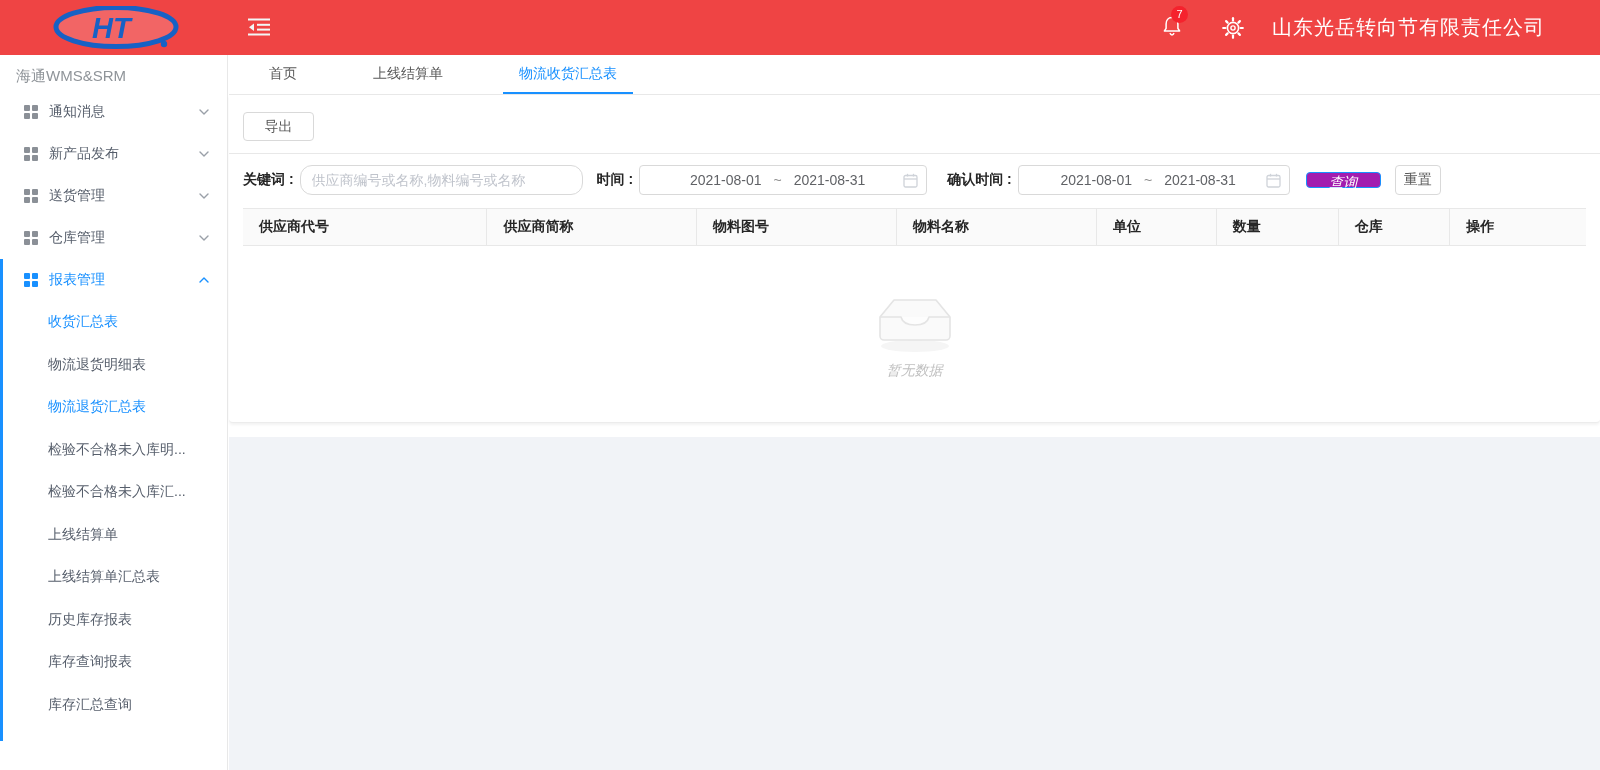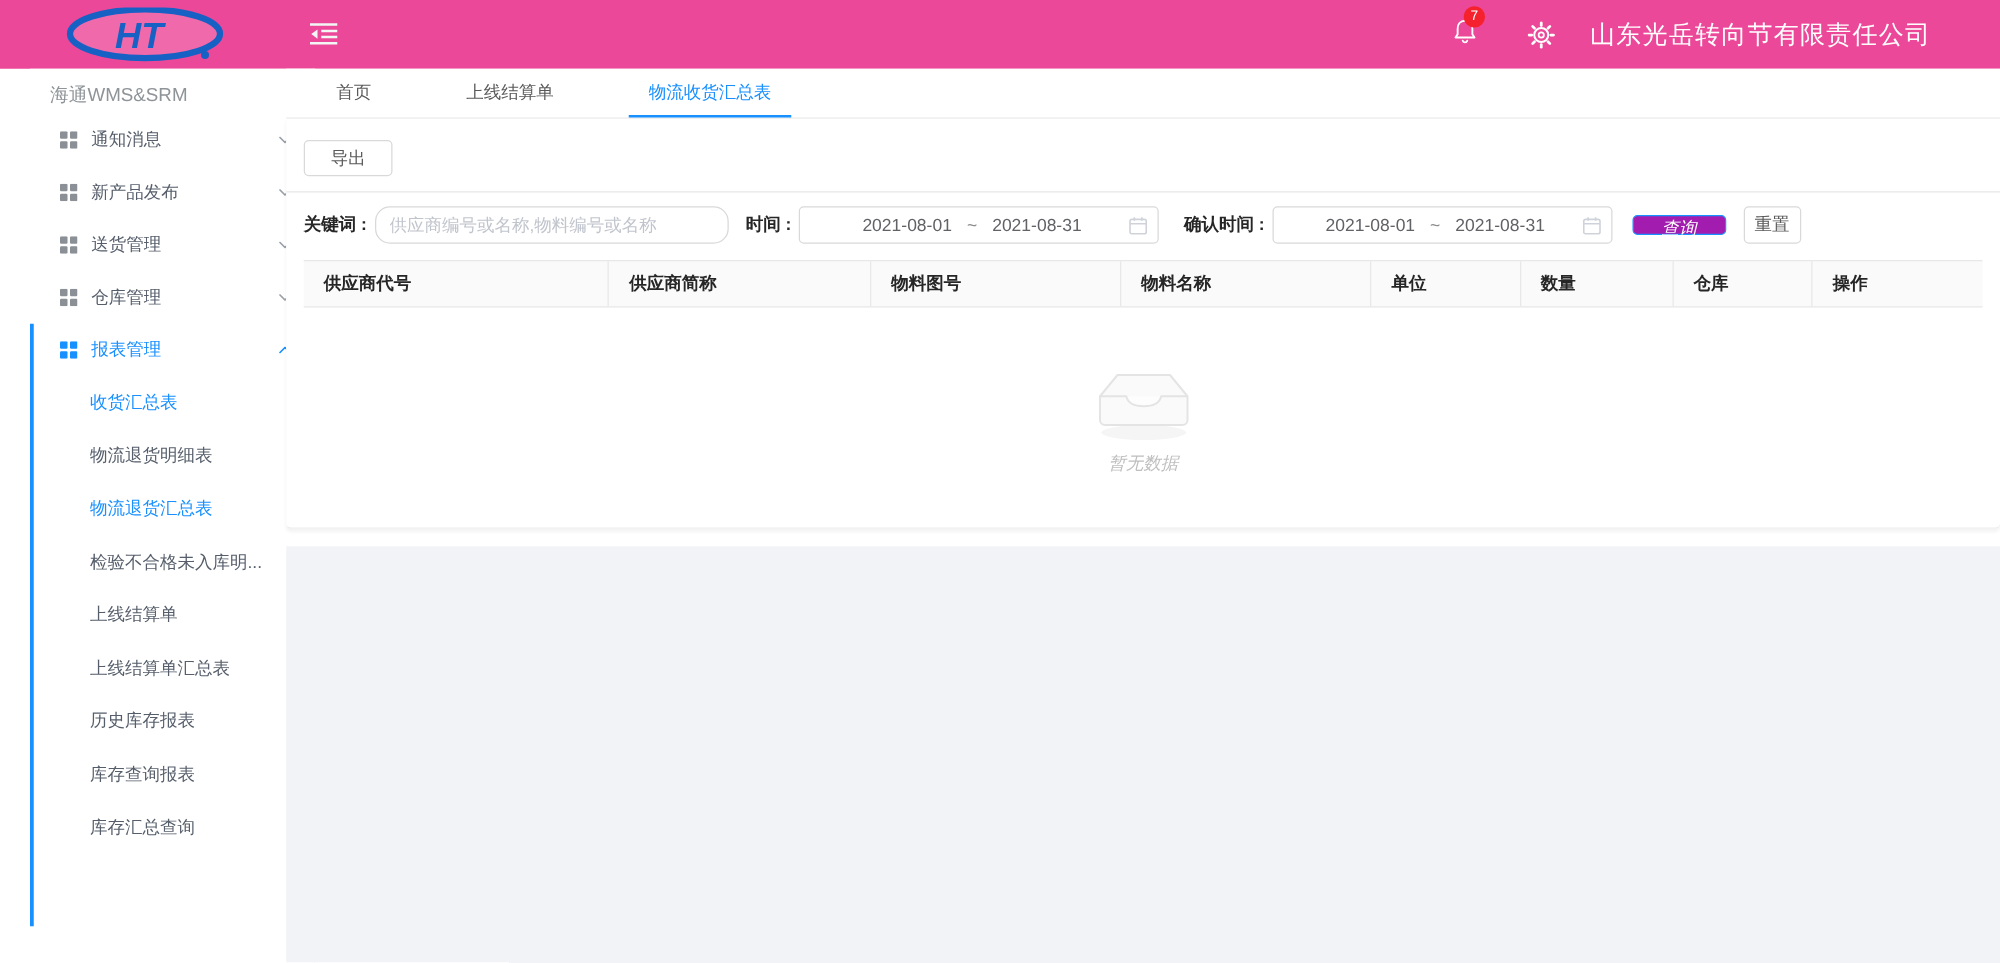--- a/index.html
+++ b/index.html
@@ -4,33 +4,33 @@
 <style>
   * { box-sizing: border-box; }
   html,body { margin:0; padding:0; }
   body {
     width:1600px; height:770px; position:relative; overflow:hidden;
     font-family:"Liberation Sans","DejaVu Sans",sans-serif;
     background:#ffffff; color:#333;
   }
 
   
-  .header { position:absolute; top:0; left:0; width:1600px; height:55px; background:#ec4899; }
+  .header { position:absolute; top:0; left:0; width:1600px; height:55px; background:#ef4444; }
   .logo { position:absolute; left:52px; top:6px; }
   .fold-btn { position:absolute; left:248px; top:18px; cursor:pointer; }
   .header-right { position:absolute; right:55px; top:0; height:55px; display:flex; align-items:center; }
   .bell-wrap { position:relative; margin-right:40px; cursor:pointer; }
   .badge { position:absolute; top:-9px; left:9px; min-width:17px; height:17px; border-radius:9px;
     background:#f5222d; color:#fff; font-size:11px; line-height:17px; text-align:center; padding:0 3px; }
   .gear-wrap { margin-right:28px; cursor:pointer; display:flex; align-items:center; }
   .company { color:#ffffff; font-size:20px; letter-spacing:1px; white-space:nowrap; }
 
   
   .sidebar { position:absolute; top:55px; left:0; width:228px; height:715px; background:#fff;
-    border-right:1px solid #e8e8e8;margin-left:24px; }
+    border-right:1px solid #e8e8e8; }
   .brand { height:36px; padding:12px 0 0 16px; color:#8f9499; font-size:15px; }
   .menu-item { height:42px; display:flex; align-items:center; padding:0 18px 0 24px;
     color:#565e6b; font-size:14px; cursor:pointer; }
   .menu-item .menu-label { flex:1; margin-left:11px; }
   .menu-item .chev { color:#9aa0a8; }
   .menu-item .chev.up { transform:rotate(180deg); }
   .menu-item.active { color:#1890ff; }
   .menu-item.active .chev { color:#1890ff; }
   .submenu-item { height:42.5px; display:flex; align-items:center; padding-left:48px;
     color:#565e6b; font-size:14px; cursor:pointer; white-space:nowrap; }
@@ -200,20 +200,21 @@
         <span class="menu-label">报表管理</span>
         <svg class="chev up" width="10" height="6" viewBox="0 0 10 6">
           <polyline points="1,1 5,5 9,1" fill="none" stroke="currentColor" stroke-width="1.4" stroke-linecap="round" stroke-linejoin="round"></polyline>
         </svg>
       </div>
       <div class="submenu">
         <div class="submenu-item active">收货汇总表</div>
         <div class="submenu-item">物流退货明细表</div>
         <div class="submenu-item active">物流退货汇总表</div>
         <div class="submenu-item">检验不合格未入库明...</div>
+        <div class="submenu-item">检验不合格未入库汇...</div>
         <div class="submenu-item">上线结算单</div>
         <div class="submenu-item">上线结算单汇总表</div>
         <div class="submenu-item">历史库存报表</div>
         <div class="submenu-item">库存查询报表</div>
         <div class="submenu-item">库存汇总查询</div>
       </div>
     </div>
   <div class="accent-bar"></div>
 </div>
 

